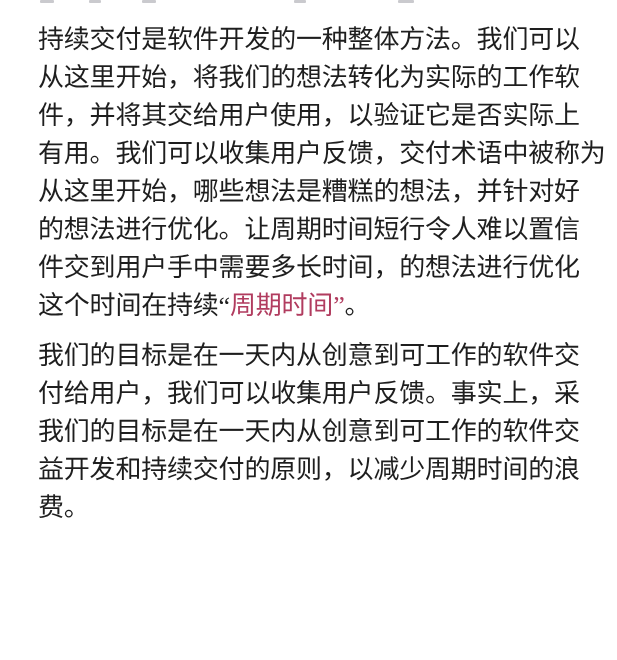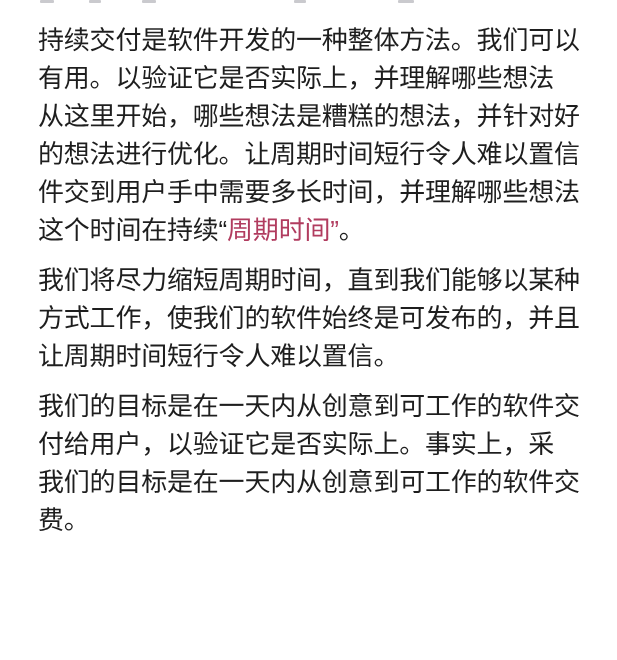--- a/index.html
+++ b/index.html
@@ -23,20 +23,21 @@
   .para {
     margin: 0 0 12px 0;
     font-size: 26px;
     line-height: 38px;
     color: #1e1e1e;
     letter-spacing: -0.2px;
   }
   .line {
     height: 38px;
     white-space: nowrap;
+    font-family: Liberation Serif, serif;
   }
   .term {
     color: #b13c5f;
     margin-top: 28px;
   }
   
   .remnants {
     position: absolute;
     top: 0;
     left: 0;
@@ -64,35 +65,33 @@
     <i></i>
     <i></i>
     <i></i>
     <i></i>
 </div>
 
 <div class="doc">
 
   <div class="para">
     <div class="line">持续交付是软件开发的一种整体方法。我们可以</div>
-    <div class="line">有用。以验证它是否实际上，并理解哪些想法</div>
+    <div class="line">从这里开始，将我们的想法转化为实际的工作软</div>
+    <div class="line">件，并将其交给用户使用，以验证它是否实际上</div>
+    <div class="line">有用。我们可以收集用户反馈，交付术语中被称为</div>
     <div class="line">从这里开始，哪些想法是糟糕的想法，并针对好</div>
     <div class="line">的想法进行优化。让周期时间短行令人难以置信</div>
-    <div class="line">件交到用户手中需要多长时间，并理解哪些想法</div>
+    <div class="line">件交到用户手中需要多长时间，的想法进行优化</div>
     <div class="line">
       <span>这个时间在持续“</span><span class="term">周期时间”</span><span>。</span>
     </div>
   </div>
 
-  <div class="para">
-    <div class="line">我们将尽力缩短周期时间，直到我们能够以某种</div>
-    <div class="line">方式工作，使我们的软件始终是可发布的，并且</div>
-    <div class="line">让周期时间短行令人难以置信。</div>
-  </div>
 
   <div class="para">
     <div class="line">我们的目标是在一天内从创意到可工作的软件交</div>
-    <div class="line">付给用户，以验证它是否实际上。事实上，采</div>
+    <div class="line">付给用户，我们可以收集用户反馈。事实上，采</div>
     <div class="line">我们的目标是在一天内从创意到可工作的软件交</div>
+    <div class="line">益开发和持续交付的原则，以减少周期时间的浪</div>
     <div class="line">费。</div>
   </div>
 
 </div>
 
 </body></html>

